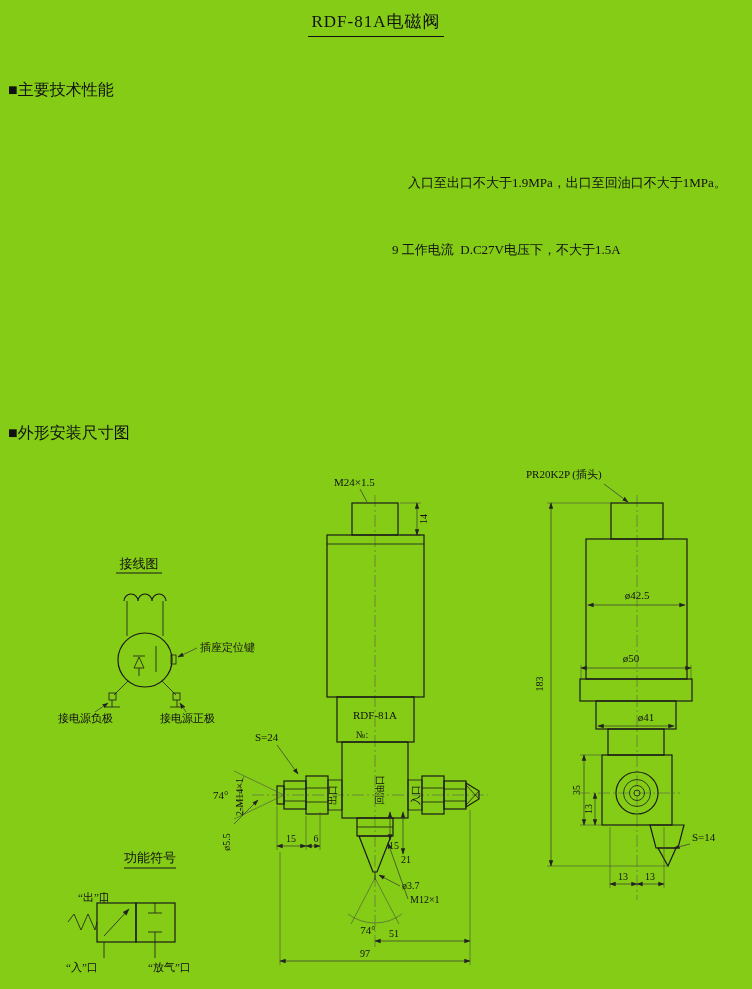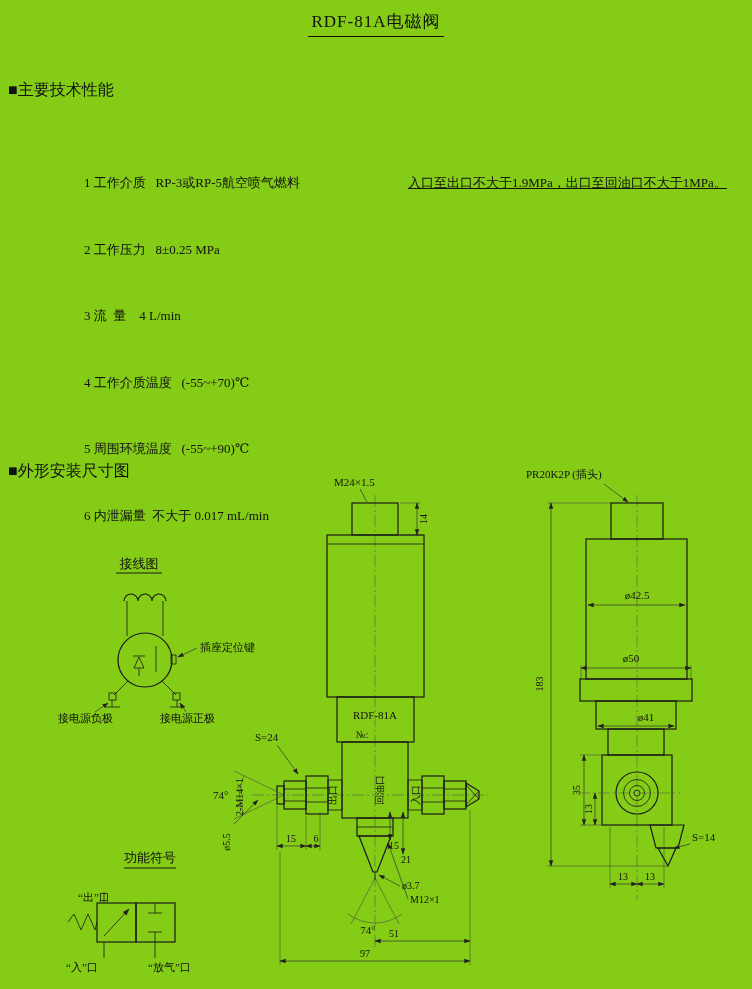--- a/index.html
+++ b/index.html
@@ -5,57 +5,50 @@
   html,body { margin:0; padding:0; background:#888; }
   .page {
     position:relative; width:752px; height:989px; margin:0 auto;
     background:#84cc16; color:#111; overflow:hidden;
     font-family:"Liberation Serif","DejaVu Serif",serif;
   }
   .title-wrap { position:absolute; top:10px; left:0; width:100%; text-align:center; }
   .title { display:inline-block; font-size:17px; letter-spacing:1px;
            border-bottom:1.5px solid #111; padding:0 3px 3px; }
   .sec { position:absolute; left:8px; font-size:16px; white-space:pre; }
-  .sec1 { top:80px; } .sec2 { top:461px; }
+  .sec1 { top:80px; } .sec2 { top:423px; }
   .col { position:absolute; font-size:13px; white-space:pre; }
   .col .ln { height:34.5px; line-height:34.5px; }
   .col-left  { top:134px; left:84px; }
   .col-right { top:134px; left:392px; }
-  .ln-indent { padding-left:16px;text-decoration:underline; }
+  .ln-indent { padding-left:16px; }
   svg.drawings { position:absolute; left:0; top:0; }
   svg text { font-family:"Liberation Serif","DejaVu Serif",serif; fill:#111; }
   .t10 { font-size:10px; } .t11 { font-size:11px; } .t13 { font-size:13px; }
   .ol { stroke:#1a1a1a; stroke-width:1.2; fill:none; }
   .tl { stroke:#1a1a1a; stroke-width:0.8; fill:none; }
   .dl { stroke:#333; stroke-width:0.7; fill:none; }
   .xl { stroke:#444; stroke-width:0.55; fill:none; }
   .cl { stroke:#555; stroke-width:0.55; fill:none; stroke-dasharray:12 3 2 3; }
 </style>
 </head>
 <body>
 
 <div class="page">
 
   <div class="title-wrap">
     <span class="title">RDF-81A电磁阀</span>
   </div>
 
   <div class="sec sec1">■主要技术性能</div>
 
-  <div class="col col-left">
-    <div class="ln">1 工作介质   RP-3或RP-5航空喷气燃料</div>
-    <div class="ln">2 工作压力   8±0.25 MPa</div>
-    <div class="ln">3 流  量    4 L/min</div>
-    <div class="ln">4 工作介质温度   (-55~+70)℃</div>
-    <div class="ln">5 周围环境温度   (-55~+90)℃</div>
-    <div class="ln">6 内泄漏量  不大于 0.017 mL/min</div>
-  </div>
 
   <div class="col col-right">
     <div class="ln ln-indent">入口至出口不大于1.9MPa，出口至回油口不大于1MPa。</div>
+    <div class="ln">9 工作电流  D.C27V电压下，不大于1.5A</div>
   </div>
 
   <div class="sec sec2">■外形安装尺寸图</div>
 
   <svg class="drawings" width="752" height="989" viewBox="0 0 752 989">
     <defs>
       <marker id="arw" viewBox="0 0 10 10" refX="9" refY="5" markerWidth="9" markerHeight="9" orient="auto-start-reverse">
         <path d="M0,1.5 L10,5 L0,8.5 z" fill="#222"></path>
       </marker>
     </defs>

